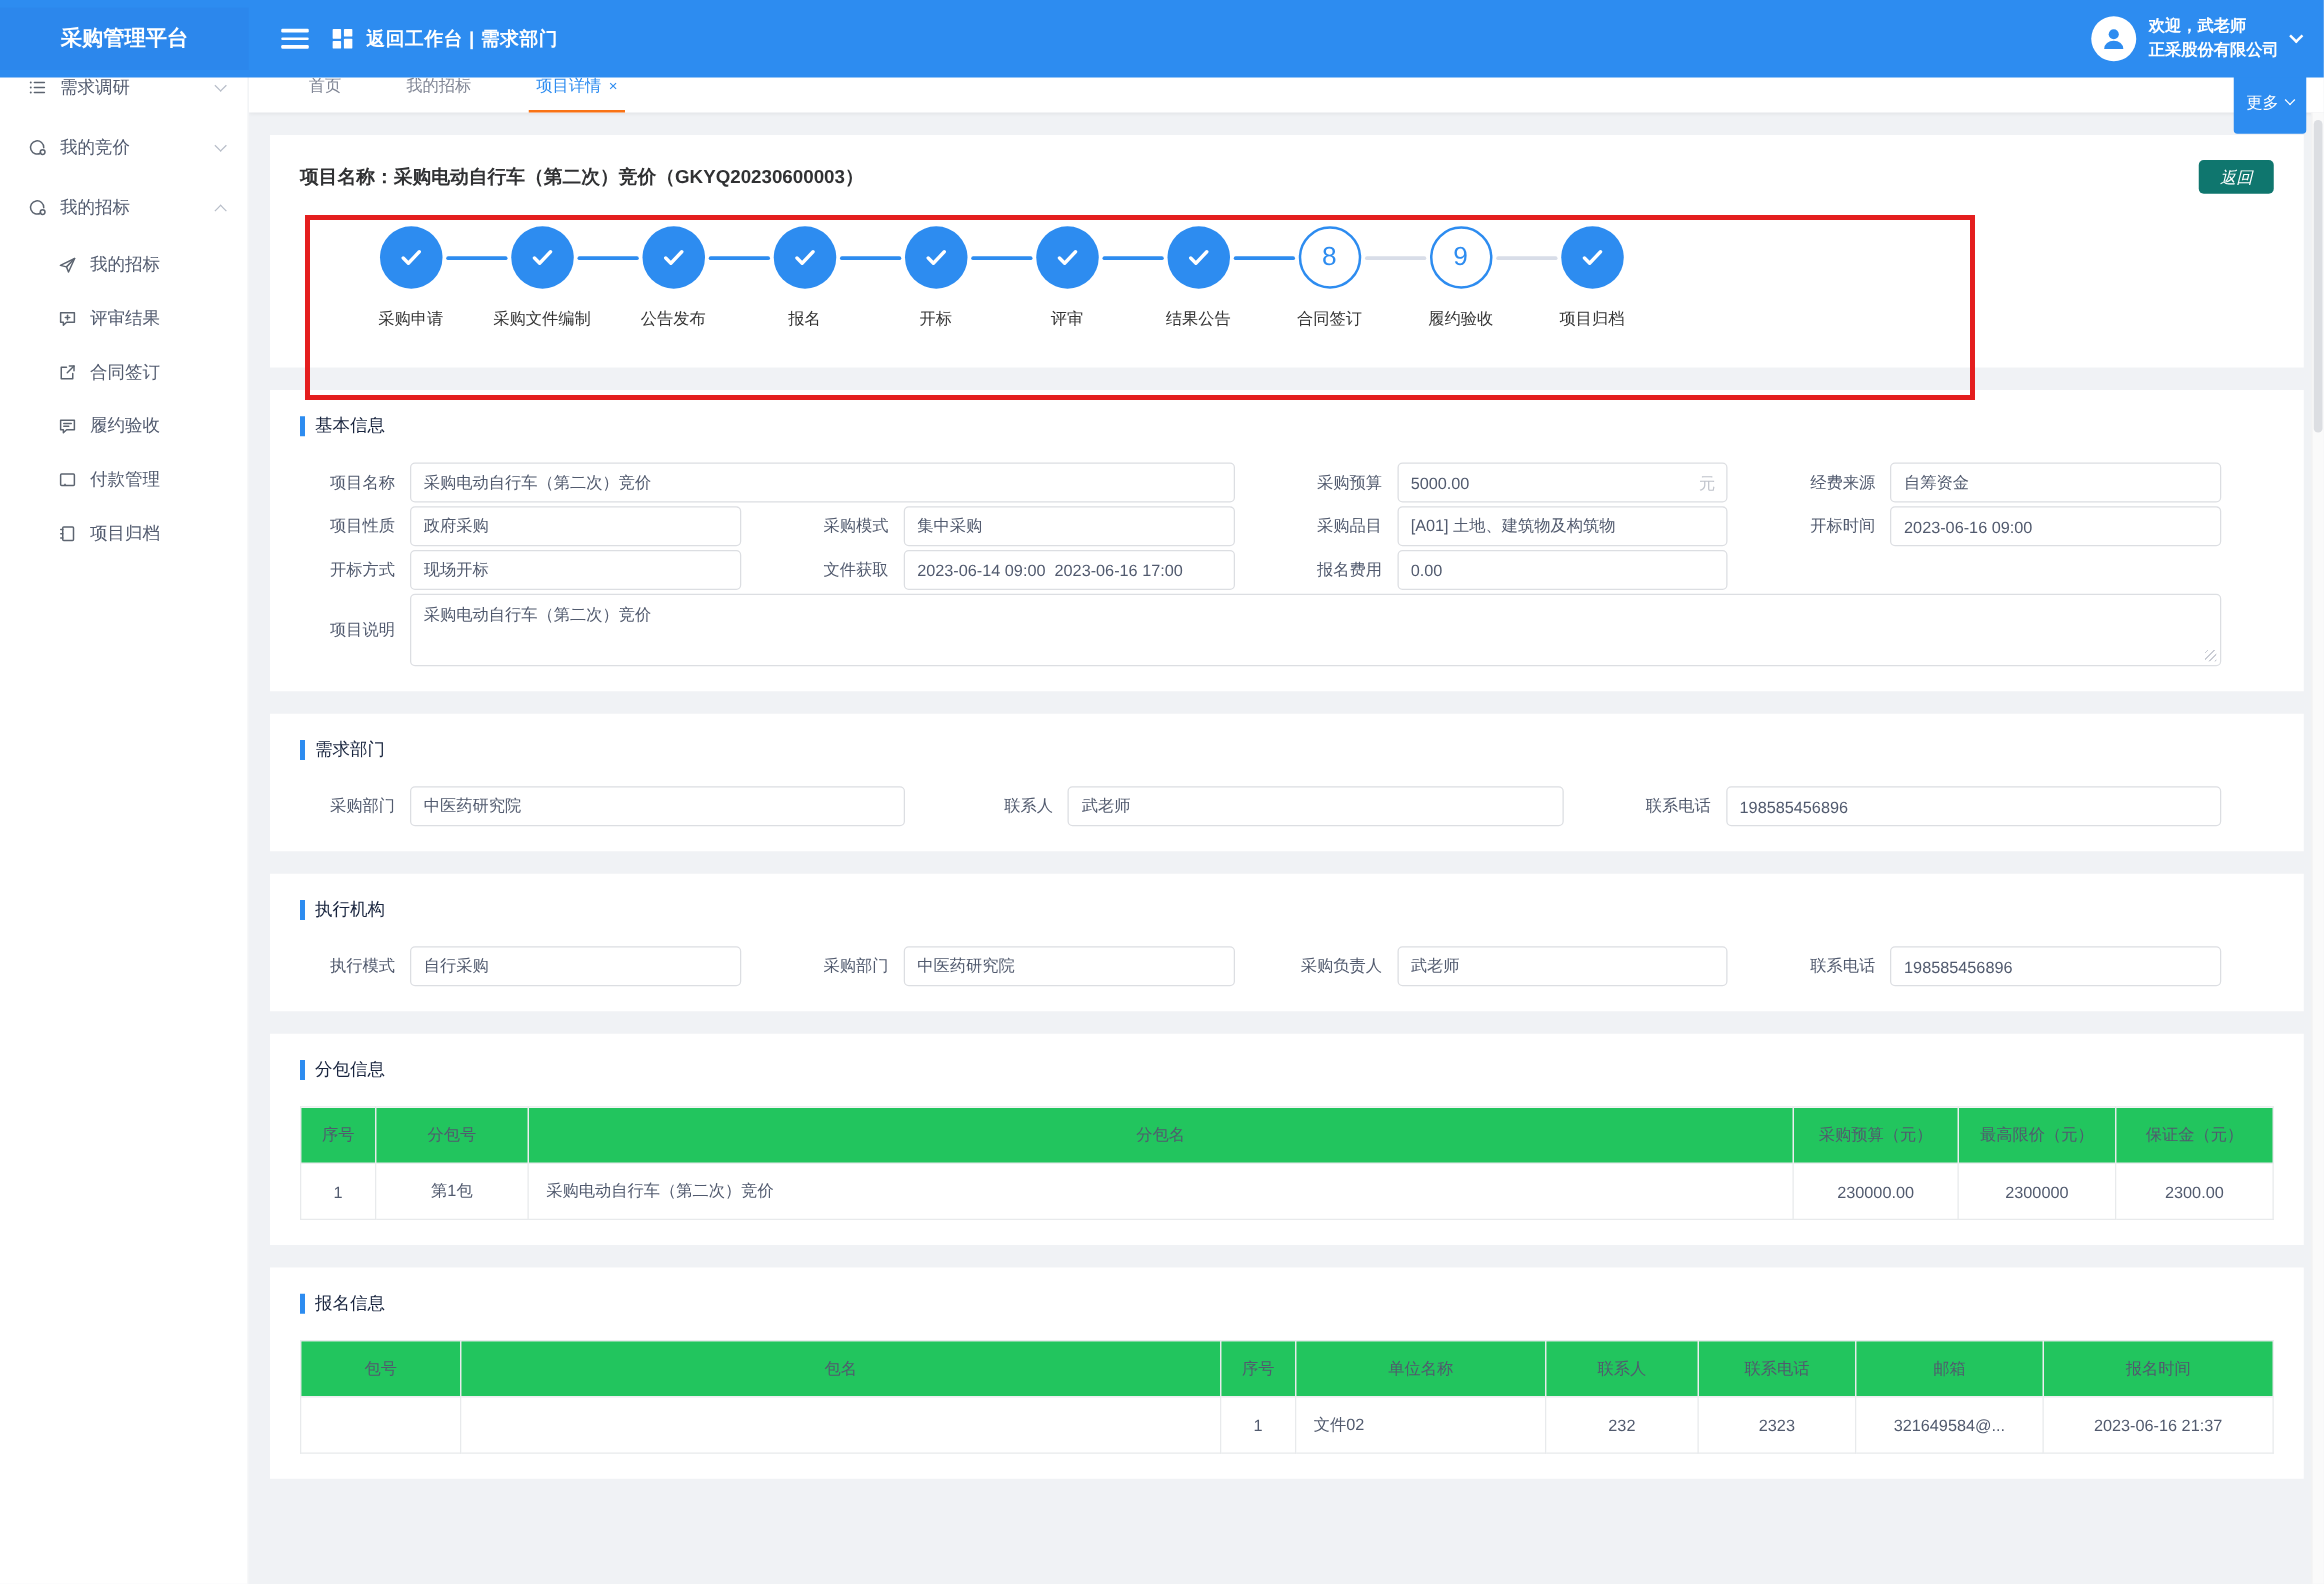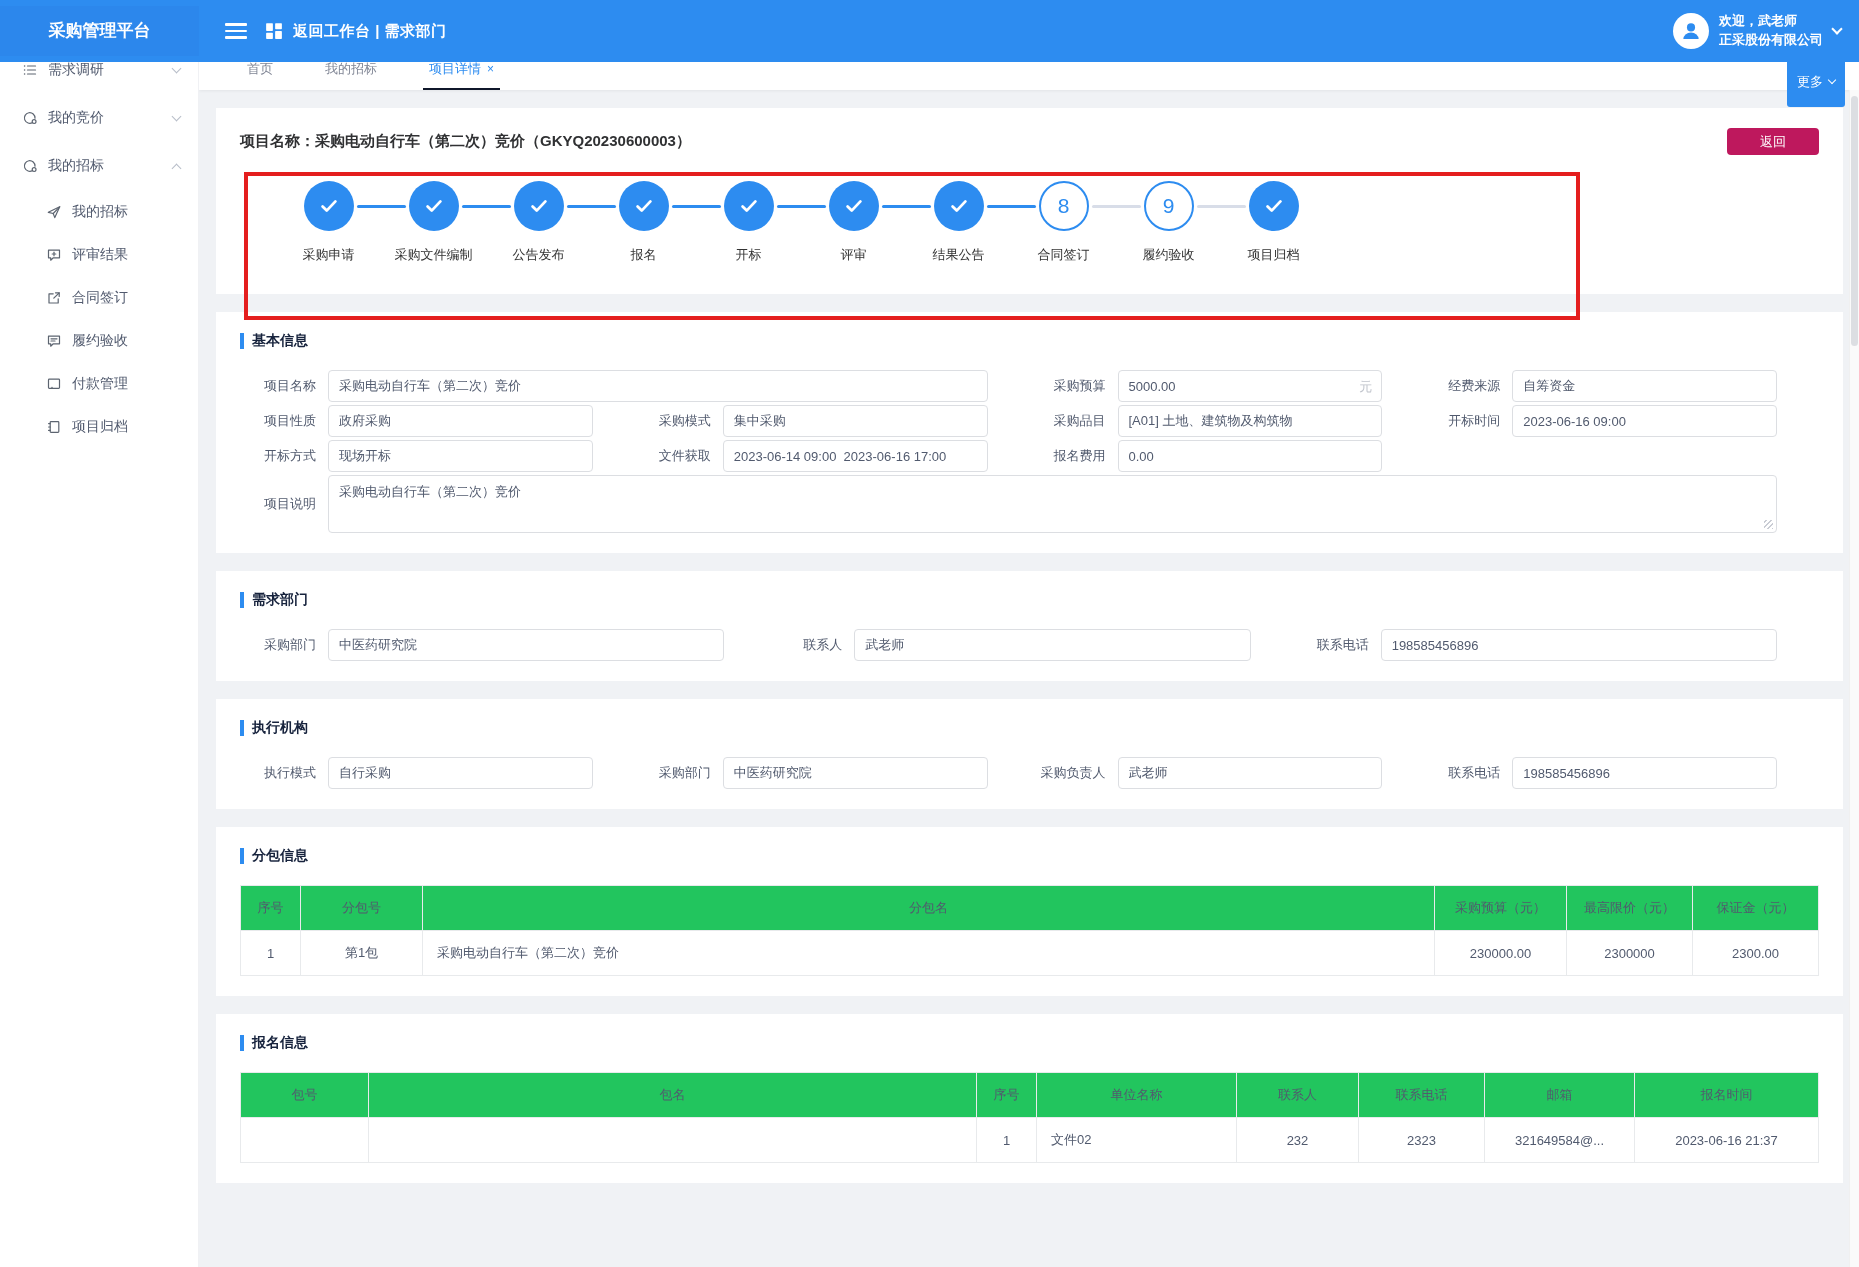--- a/index.html
+++ b/index.html
@@ -25,47 +25,47 @@
   .sb-c { height:43px; padding-left:46px; font-size:14px; }
   .sb-ic { width:16px; height:16px; margin-right:10px; flex:0 0 16px; display:flex; }
   .sb-g .arrow { margin-left:auto; width:7px; height:7px; border-right:1.5px solid #b7bdc8; border-bottom:1.5px solid #b7bdc8; }
   .arrow.down { transform:rotate(45deg); margin-top:-3px; }
   .arrow.up { transform:rotate(-135deg); margin-top:4px; }
 
   
   .tabs { position:absolute; top:50px; left:199px; right:0; height:40px; background:#fff; display:flex; align-items:flex-end; box-shadow:0 1px 3px rgba(0,0,0,.06); z-index:9; }
   .tab { font-size:13px; color:#808695; padding:0 6px 12px; margin-left:40px; cursor:pointer; position:relative; }
   .tab:first-child { margin-left:42px; }
-  .tab.active { color:#2d8cf0; border-bottom:2px solid #0f172a; padding-bottom:10px; }
+  .tab.active { color:#2d8cf0; border-bottom:2px solid #f97316; padding-bottom:10px; }
   .tab .x { color:#2d8cf0; font-size:12px; margin-left:6px; }
   .more { position:absolute; right:14px; top:7px; background:#2d8cf0; color:#fff; font-size:13px; border:none; border-radius:3px; padding:16px 10px; display:flex; align-items:center; gap:6px; cursor:pointer; }
   .more .chev { width:6px; height:6px; border-width:1.5px; }
 
   
   .content { position:absolute; top:90px; left:199px; right:0; bottom:0; overflow:hidden; }
   .card { background:#fff; margin:0 16px 18px 17px; padding:20px 24px; position:relative; }
   .card.first { margin-top:18px; padding-bottom:0; }
 
   .title-row { display:flex; justify-content:space-between; align-items:center; }
   .ptitle { font-size:15px; font-weight:bold; color:#303133; }
-  .back-btn { background:#be185d; color:#fff; border:none; border-radius:4px; font-size:13px; width:92px; height:27px; cursor:pointer; }
+  .back-btn { background:#0f766e; color:#fff; border:none; border-radius:4px; font-size:13px; width:60px; height:27px; cursor:pointer;font-style:italic; }
 
   
   .steps { display:flex; margin:26px 0 0 36px; padding-bottom:30px; }
   .step { width:105px; display:flex; flex-direction:column; align-items:center; position:relative; }
   .circle { width:50px; height:50px; border-radius:50%; background:#2d8cf0; display:flex; align-items:center; justify-content:center; z-index:2; }
   .step.pending .circle { background:#fff; border:2px solid #2d8cf0; color:#2d8cf0; font-size:21px; }
   .slabel { font-size:13px; color:#333; margin-top:15px; white-space:nowrap; }
   .step.has-line::before { content:""; position:absolute; top:24px; left:calc(-50% + 28px); width:calc(100% - 56px); height:3px; border-radius:2px; }
   .step.ln-b::before { background:#2d8cf0; }
   .step.ln-g::before { background:#d8dde8; }
   .redbox { position:absolute; left:28px; top:64px; width:1336px; height:148px; border:4px solid #e41e1e; z-index:5; pointer-events:none; }
 
   
-  .sec-title { display:flex; align-items:center; font-size:14px; font-weight:bold; color:#17233d; margin-bottom:20px; }
+  .sec-title { display:flex; align-items:center; font-size:14px; font-weight:normal; color:#17233d; margin-bottom:20px; }
   .bar { width:4px; height:16px; background:#2d8cf0; margin-right:8px; }
   .grid4 { display:grid; grid-template-columns:repeat(4,1fr); row-gap:3px; }
   .grid3 { display:grid; grid-template-columns:repeat(3,1fr); }
   .field { display:flex; align-items:center; padding-right:42px; }
   .field label { width:88px; flex:0 0 88px; text-align:right; padding-right:12px; font-size:13px; color:#515a6e; }
   .box { position:relative; flex:1; display:flex; }
   .ctl { width:100%; height:32px; border:1px solid #dcdee2; border-radius:4px; padding:0 10px; font-size:13px; color:#515a6e; background:#fff; outline:none; }
   textarea.ctl { height:58px; padding:7px 10px; resize:none; overflow:hidden; }
   .suffix { position:absolute; right:10px; top:8px; font-size:13px; color:#c0c4cc; }
   .span2 { grid-column:span 2; }

